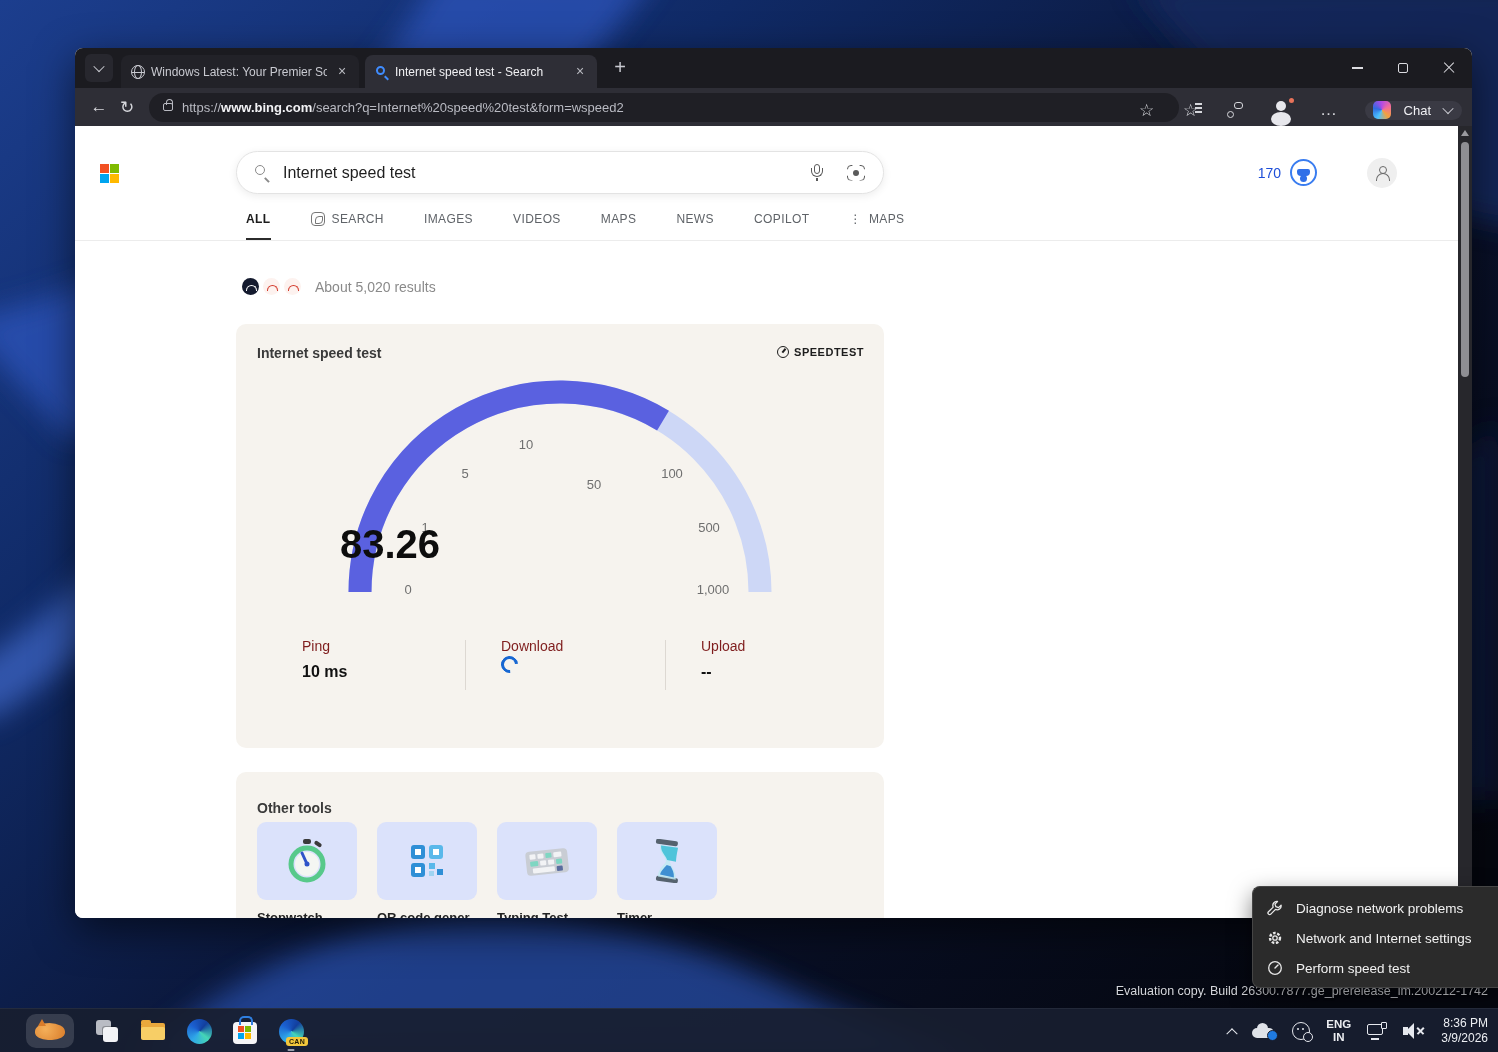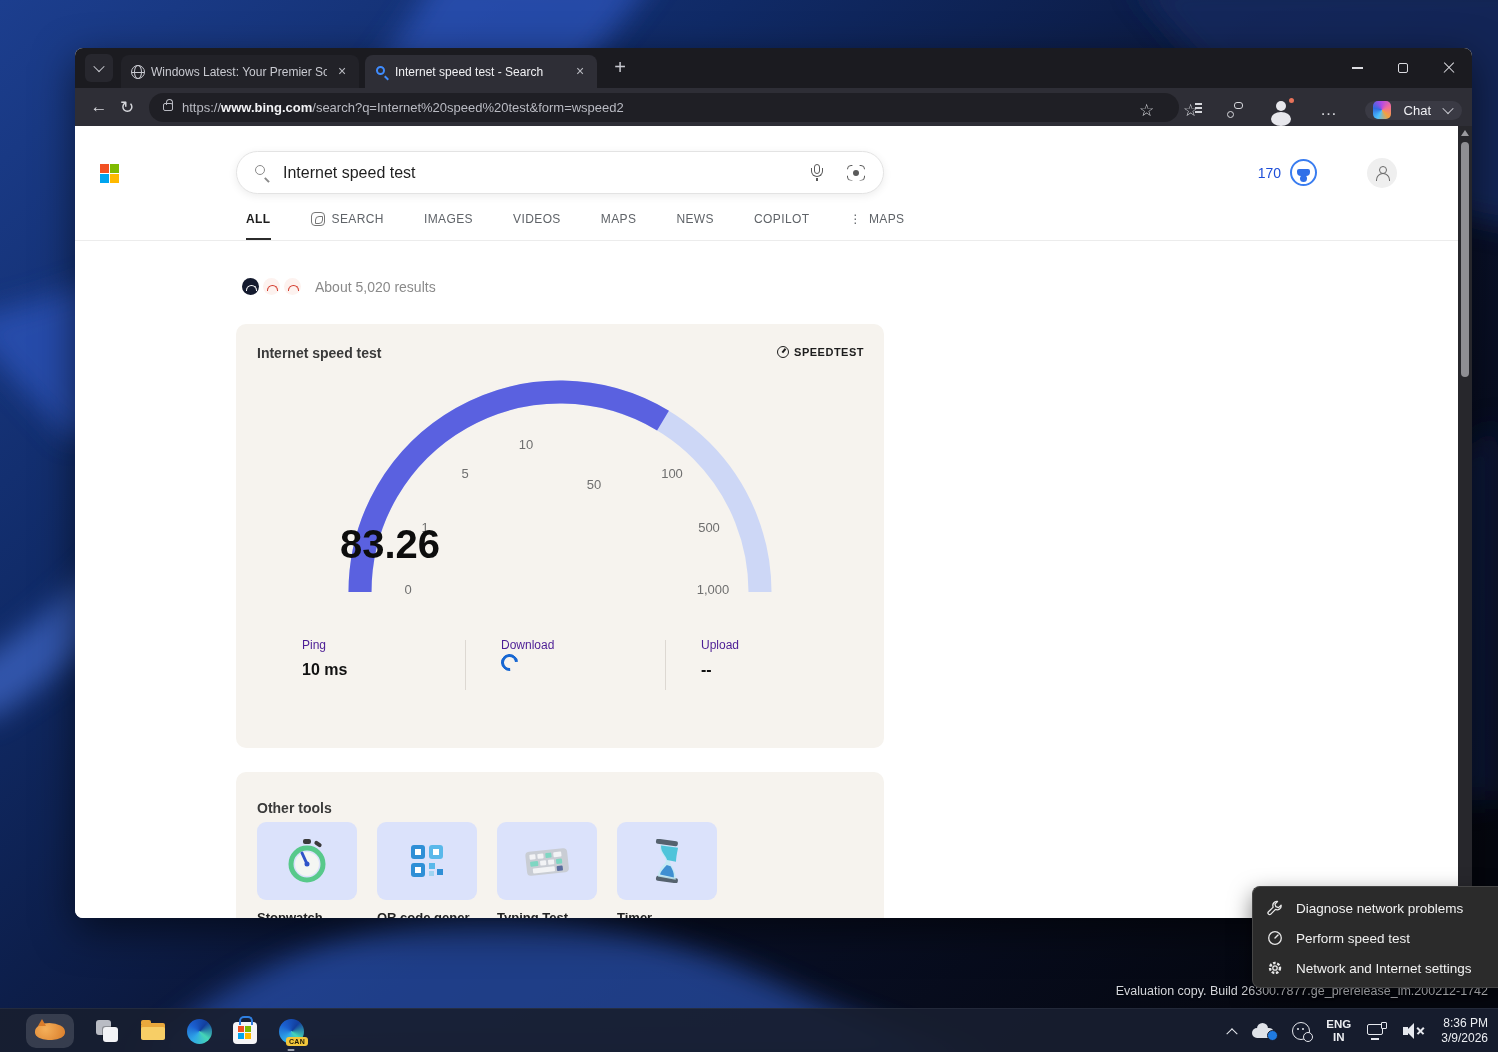--- a/index.html
+++ b/index.html
@@ -109,21 +109,21 @@
   .gauge-label { position:absolute; transform:translate(-50%,-50%); font-size:13px; color:#6f6f6f; }
   .gl0 { left:68px;  top:215px; } .gl1 { left:85px;  top:153px; }
   .gl2 { left:125px; top:99px;  } .gl3 { left:186px; top:70px;  }
   .gl4 { left:254px; top:70px;margin-top:40px;  } .gl5 { left:332px; top:99px;  }
   .gl6 { left:355px; top:153px;margin-left:14px; } .gl7 { left:373px; top:215px; }
   .gauge-value { position:absolute; left:0; right:0; top:148px; font-size:40px; font-weight:bold; color:#0d0d0d; }
   .gauge-unit  { position:absolute; left:0; right:0; top:198px; text-align:center; font-size:17px; color:#222; }
 
   .stats-row { position:absolute; left:0; right:0; top:314px; height:56px; }
   .stat { position:absolute; top:0; }
-  .stat-label { font-size:12px; color:#4c1d95; }
+  .stat-label { font-size:14px; color:#7f1d1d; }
   .stat-value { margin-top:9px; font-size:16px; font-weight:bold; color:#111; }
   .st0 { left:66px; } .st1 { left:265px; } .st2 { left:465px; }
   .stat-div { position:absolute; top:2px; width:1px; height:50px; background:#ddd8d2; }
   .sd0 { left:229px; } .sd1 { left:429px; }
   .spinner { width:17px; height:17px; border:3px solid transparent; border-top-color:#1767d2; border-left-color:#1767d2; border-bottom-color:#1767d2; border-radius:50%; transform:rotate(40deg); margin-top:2px; }
 
   
   .card.tools { top:646px; width:648px; height:280px; }
   .tool-tile { position:absolute; top:50px; width:100px; height:78px; border-radius:9px; background:#dbe2fb; display:flex; align-items:center; justify-content:center; }
   .tt0 { left:21px; } .tt1 { left:141px; } .tt2 { left:261px; } .tt3 { left:381px; }
@@ -463,31 +463,31 @@
 
   <div class="ctx-menu">
     <div class="ctx-item">
       <svg class="ctx-ico" viewBox="0 0 16 16">
         <path d="M10.5 1.5 a4 4 0 0 0-4.3 5.6 L1.5 11.8 a1.6 1.6 0 0 0 2.3 2.3 L8.5 9.4 a4 4 0 0 0 5.6-4.3 L11.5 7.6 L8.9 6.7 L8 4.1 Z" fill="none" stroke="#e8e8e8" stroke-width="1.3" stroke-linejoin="round"></path>
       </svg>
       <span>Diagnose network problems</span>
     </div>
     <div class="ctx-item">
       <svg class="ctx-ico" viewBox="0 0 16 16">
+        <circle cx="8" cy="8" r="5" fill="none" stroke="#e8e8e8" stroke-width="2.4" stroke-dasharray="2.6 1.6"></circle>
+        <circle cx="8" cy="8" r="2.2" fill="none" stroke="#e8e8e8" stroke-width="1.3"></circle>
+      </svg>
+      <span>Network and Internet settings</span>
+    </div>
+    <div class="ctx-item">
+      <svg class="ctx-ico" viewBox="0 0 16 16">
         <circle cx="8" cy="8" r="6.3" fill="none" stroke="#e8e8e8" stroke-width="1.3"></circle>
         <line x1="8" y1="8" x2="11" y2="5" stroke="#e8e8e8" stroke-width="1.4" stroke-linecap="round"></line>
       </svg>
       <span>Perform speed test</span>
-    </div>
-    <div class="ctx-item">
-      <svg class="ctx-ico" viewBox="0 0 16 16">
-        <circle cx="8" cy="8" r="5" fill="none" stroke="#e8e8e8" stroke-width="2.4" stroke-dasharray="2.6 1.6"></circle>
-        <circle cx="8" cy="8" r="2.2" fill="none" stroke="#e8e8e8" stroke-width="1.3"></circle>
-      </svg>
-      <span>Network and Internet settings</span>
     </div>
   </div>
 
   <div class="taskbar">
     <div class="tb-left">
       <div class="fox-wrap">
           <span class="fox-body"></span>
         </div>
       <div class="tb-icon taskview-ico">
           <i></i>

